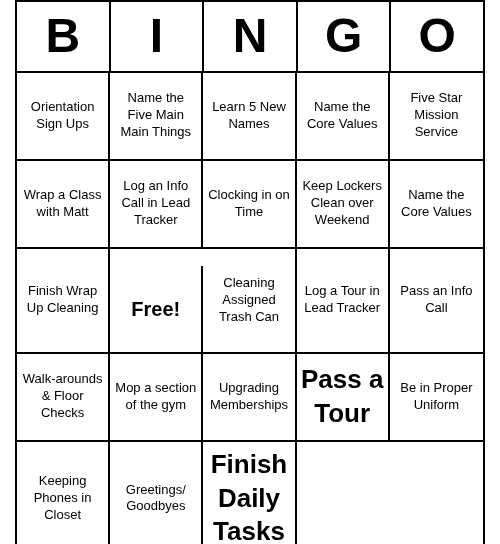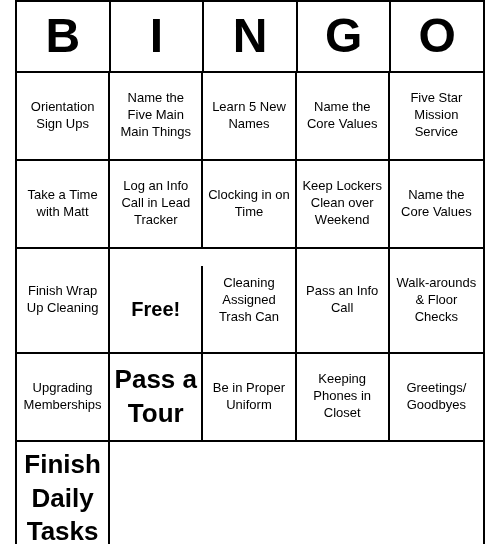--- a/index.html
+++ b/index.html
@@ -75,30 +75,32 @@
       <div class="bingo-letter">N</div>
       <div class="bingo-letter">G</div>
       <div class="bingo-letter">O</div>
     </div>
   <div class="bingo-grid">
   <div class="bingo-cell">Orientation Sign Ups</div>
       <div class="bingo-cell">Name the Five Main Main Things</div>
       <div class="bingo-cell">Learn 5 New Names</div>
       <div class="bingo-cell">Name the Core Values</div>
       <div class="bingo-cell">Five Star Mission Service</div>
-      <div class="bingo-cell">Take a Time with Matt</div>
+      <div class="bingo-cell">Wrap a Class with Matt</div>
       <div class="bingo-cell">Log an Info Call in Lead Tracker</div>
       <div class="bingo-cell">Clocking in on Time</div>
       <div class="bingo-cell">Keep Lockers Clean over Weekend</div>
       <div class="bingo-cell">Name the Core Values</div>
       <div class="bingo-cell">Finish Wrap Up Cleaning</div>
       <div class="bingo-cell free">Free!</div>
       <div class="bingo-cell">Cleaning Assigned Trash Can</div>
+      <div class="bingo-cell">Log a Tour in Lead Tracker</div>
       <div class="bingo-cell">Pass an Info Call</div>
       <div class="bingo-cell">Walk-arounds &amp; Floor Checks</div>
+      <div class="bingo-cell">Mop a section of the gym</div>
       <div class="bingo-cell">Upgrading Memberships</div>
       <div class="bingo-cell last-row-large">Pass a Tour</div>
       <div class="bingo-cell">Be in Proper Uniform</div>
       <div class="bingo-cell">Keeping Phones in Closet</div>
       <div class="bingo-cell">Greetings/ Goodbyes</div>
       <div class="bingo-cell last-row-large">Finish Daily Tasks</div>
     </div>
 </div>
 
 </body></html>

